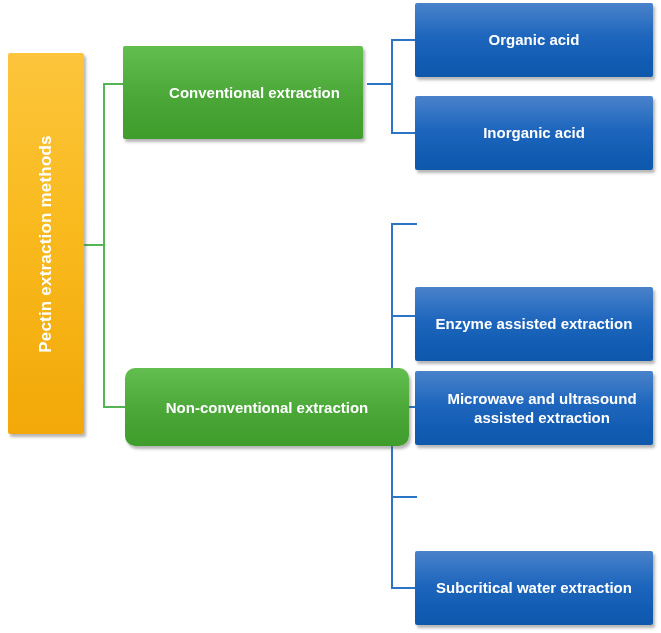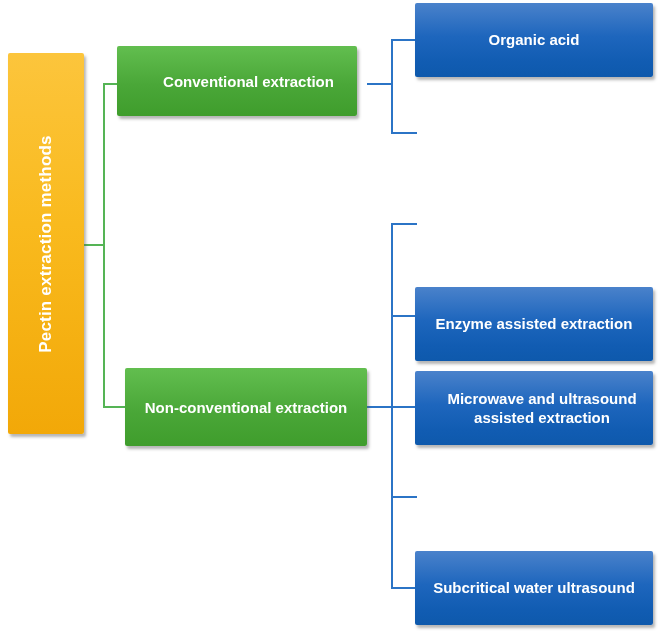--- a/index.html
+++ b/index.html
@@ -41,22 +41,22 @@
     transform: rotate(-90deg);
     white-space: nowrap;
     font-size: 17px;
     letter-spacing: 0.2px;
   }
   .node.branch {
     background: linear-gradient(180deg, #62BE4F 0%, #4AA738 55%, #3F9D2C 100%);
     font-size: 15px;
     padding: 0 8px;
   }
-  .node.branch.b1 { left: 117px; top: 46px;  width: 240px; height: 70px; padding-left: 31px; }
-  .node.branch.b2 { left: 125px; top: 368px; width: 242px; height: 78px; }
+  .node.branch.b1 { left: 123px; top: 46px;  width: 240px; height: 93px; padding-left: 31px; }
+  .node.branch.b2 { left: 125px; top: 368px; width: 284px; height: 78px; border-radius: 10px; }
   .node.leaf {
     left: 415px; width: 238px; height: 74px;
     background: linear-gradient(180deg, #4A82CB 0%, #1E66BD 45%, #115CB2 80%, #0E59AC 100%);
     font-size: 15px;
     line-height: 1.3;
     padding: 0 8px;
     text-align: center;
   }
   .node.leaf.l1 { top: 3px; }
   .node.leaf.l2 { top: 96px; }
@@ -95,23 +95,26 @@
   <div class="node branch b1">
     <span>Conventional extraction</span>
   </div>
   <div class="node branch b2">
     <span>Non-conventional extraction</span>
   </div>
 
   <div class="node leaf l1">
     <span>Organic acid</span>
   </div>
+  <div class="node leaf l2">
+    <span>Inorganic acid</span>
+  </div>
   <div class="node leaf l4">
     <span>Enzyme assisted extraction</span>
   </div>
   <div class="node leaf l5">
     <span>Microwave and ultrasound assisted extraction</span>
   </div>
   <div class="node leaf l7">
-    <span>Subcritical water ultrasound</span>
+    <span>Subcritical water extraction</span>
   </div>
 
 </div>
 
 </body></html>

